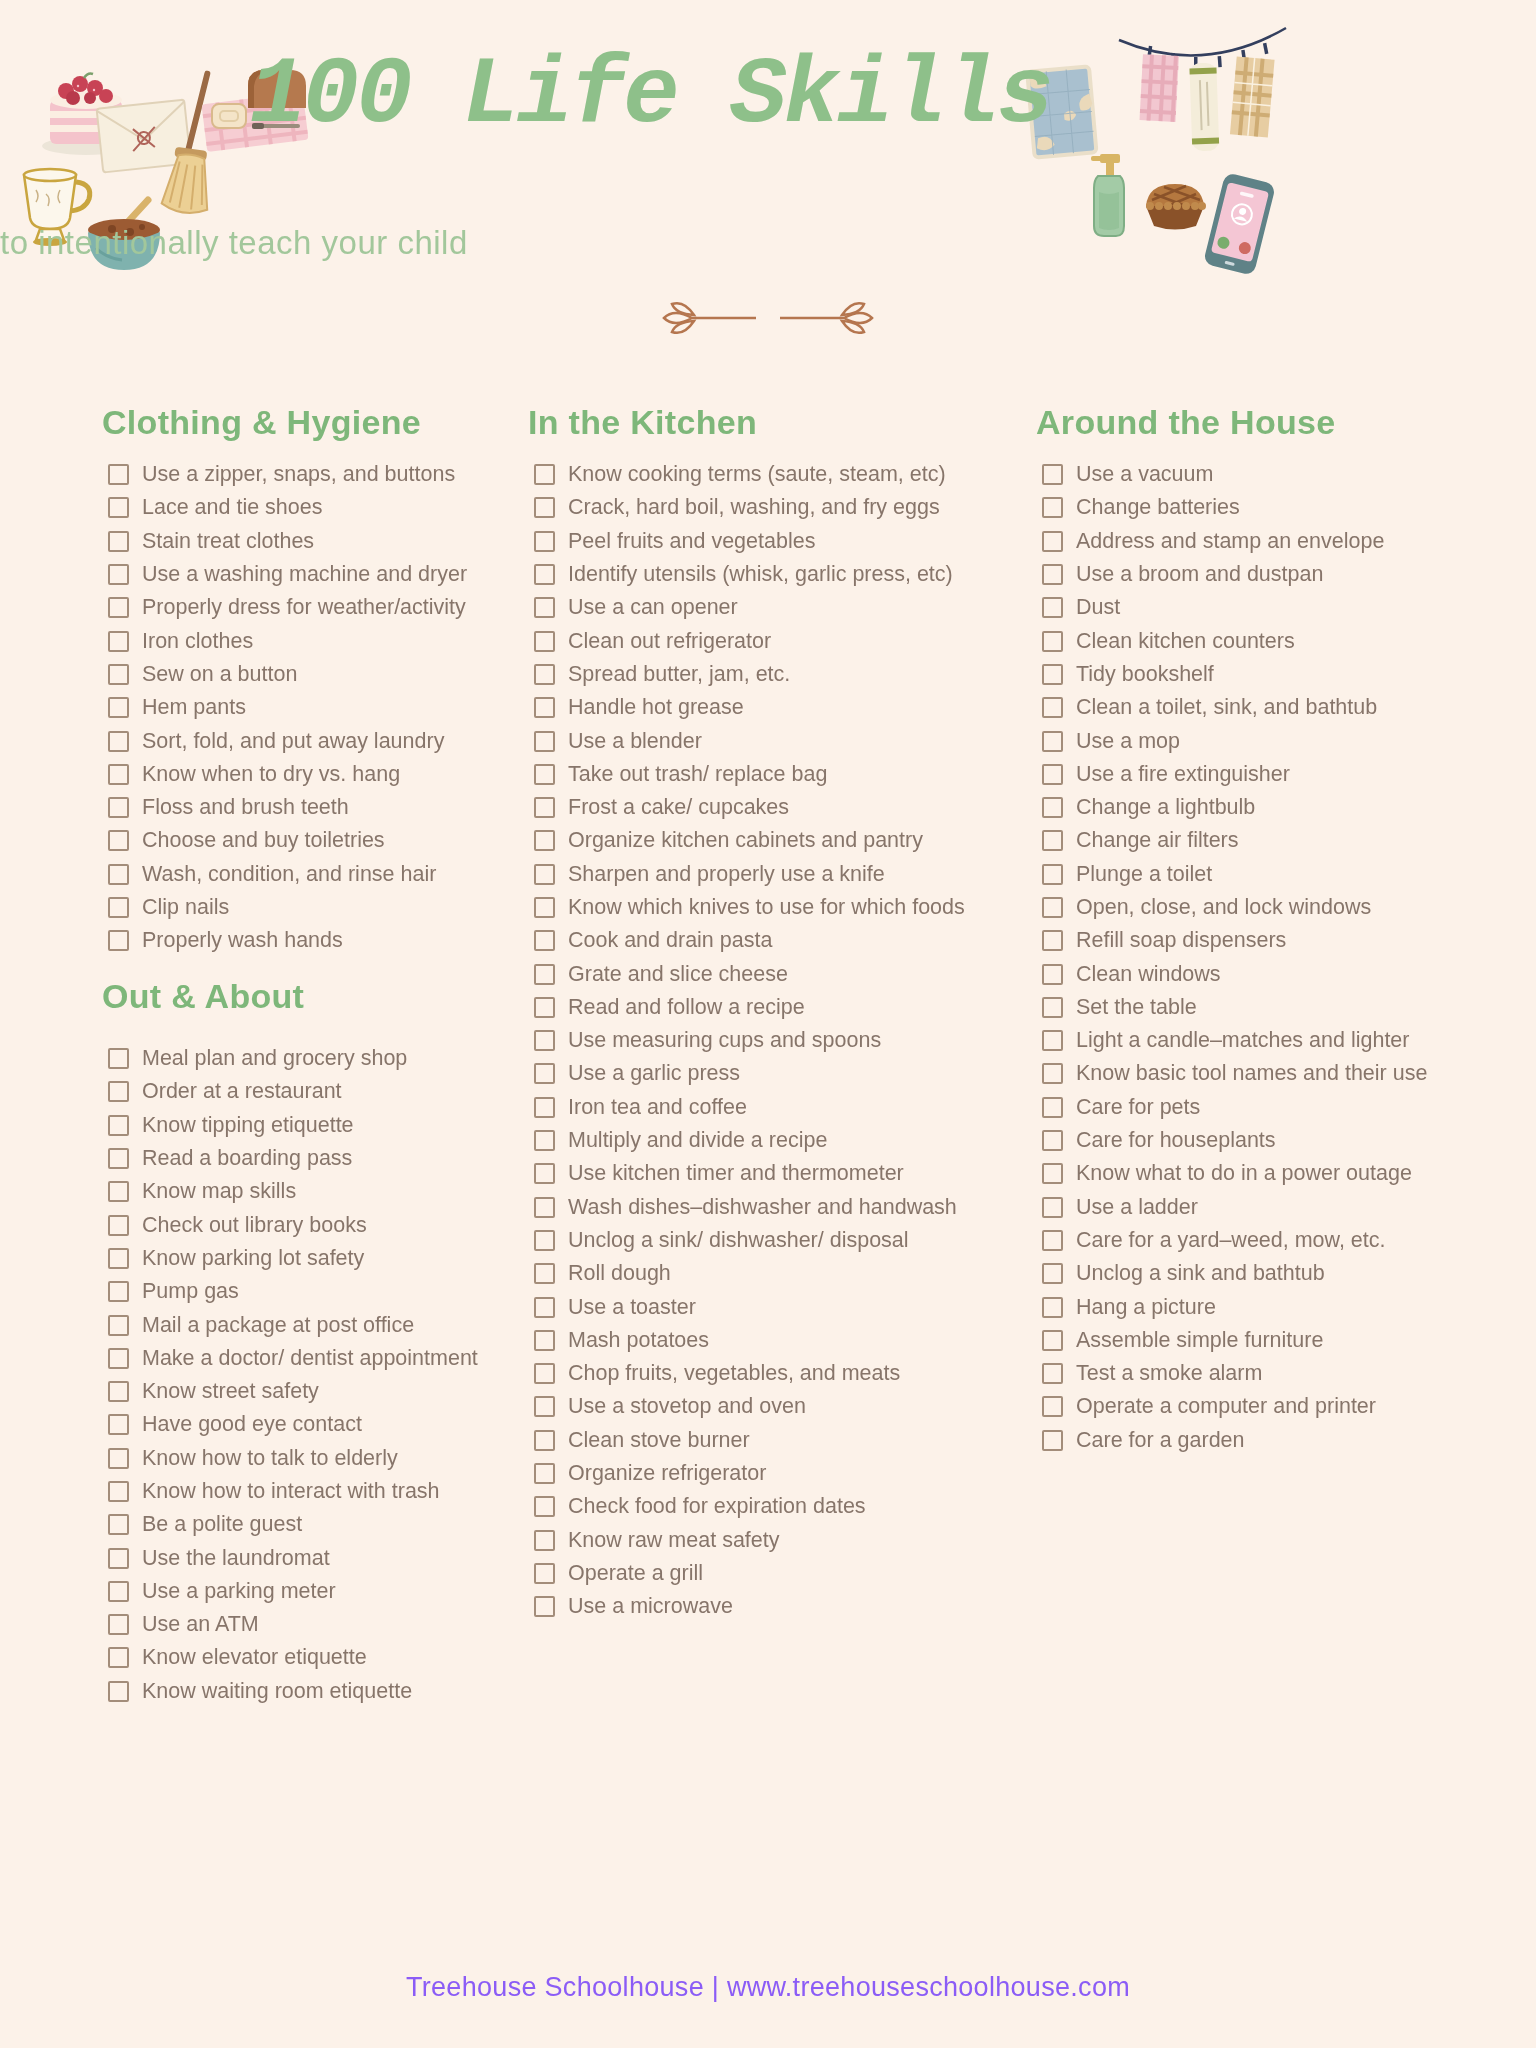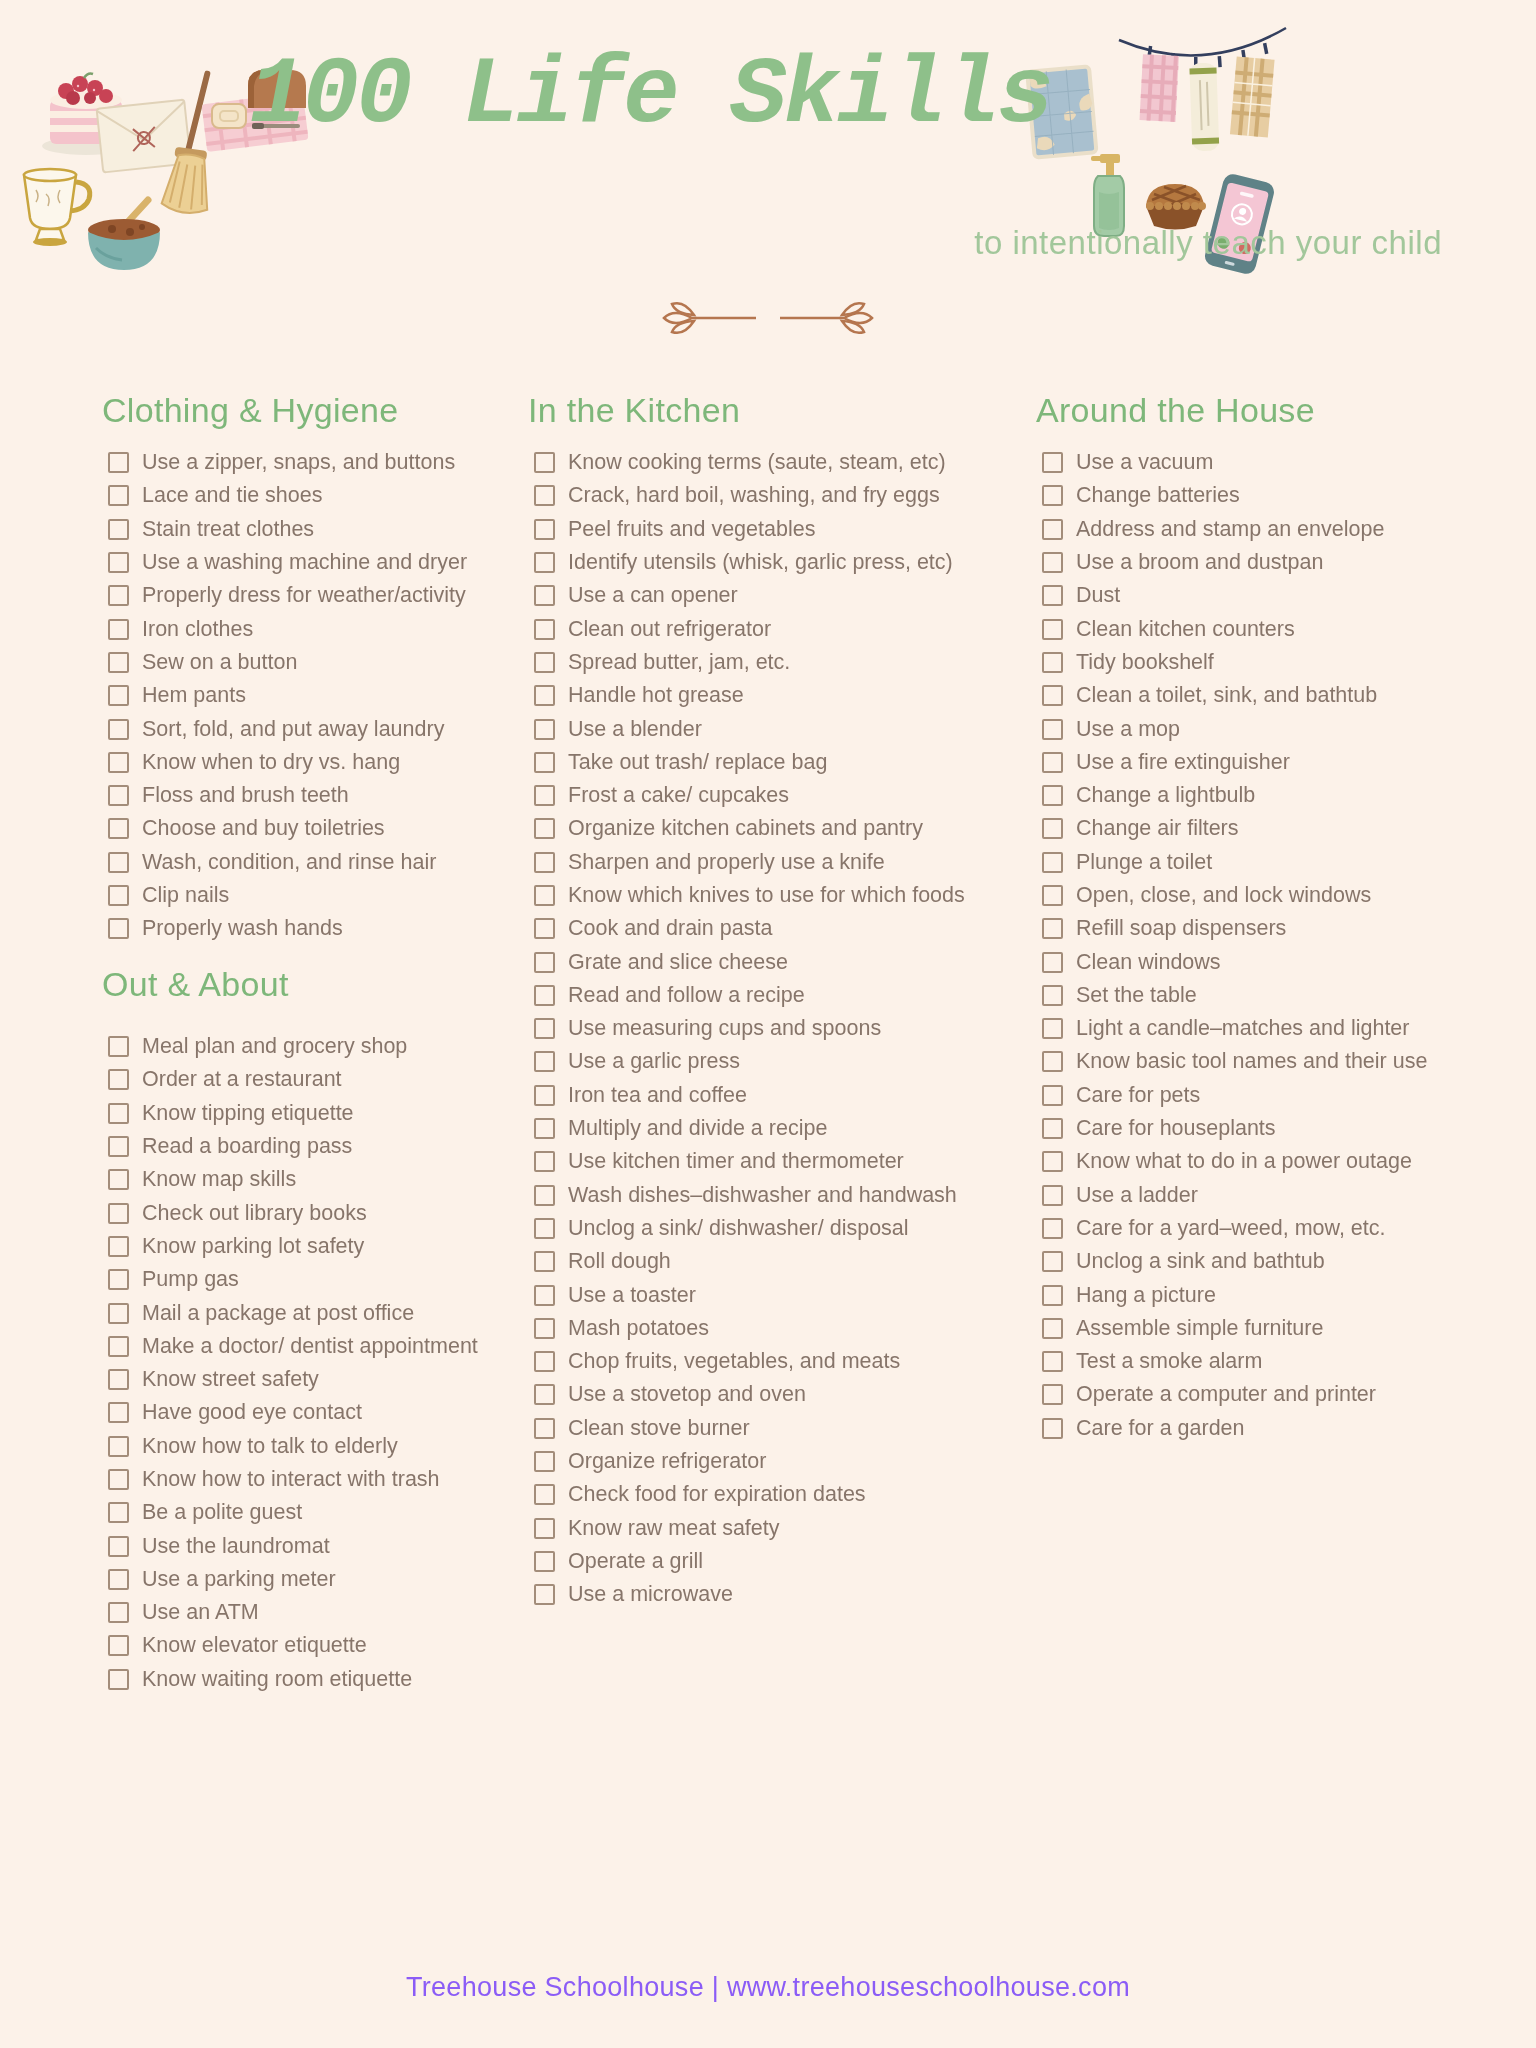--- a/index.html
+++ b/index.html
@@ -8,26 +8,26 @@
     background:#fcf2e9; overflow:hidden;
     font-family:"Liberation Sans", sans-serif;
   }
   .title {
     position:absolute; left:0; top:38px; width:1300px;
     text-align:center;
     font-family:Liberation Mono, monospace; font-style:italic; font-weight:bold;
     font-size:94px; letter-spacing:-3px; color:#8ec08a; line-height:1.25;
   }
   .subtitle {
-    position:absolute; left:0; top:224px; width:1442px; text-align:right;
+    position:absolute; left:0; top:224px; width:1442px; text-align:left;
     font-size:33px; color:#a2c79b; letter-spacing:.5px;
   }
   .divider { position:absolute; left:0; top:298px; width:1536px; display:flex; justify-content:center; }
   .sec { position:absolute; }
-  .sec h2 { margin:4px 0 16px 0; font-size:34px; line-height:40px; font-weight:normal; color:#7eb77a; letter-spacing:.3px; }
+  .sec h2 { margin:16px 0 16px 0; font-size:34px; line-height:40px; font-weight:bold; color:#7eb77a; letter-spacing:.3px; }
   #sec-clothing { left:102px;  top:386px; width:440px; }
   #sec-out      { left:102px;  top:960px; width:450px; }
   #sec-out h2   { margin-bottom:26px; }
   #sec-kitchen  { left:528px;  top:386px; width:500px; }
   #sec-house    { left:1036px; top:386px; width:470px; }
   .sec ul { list-style:none; margin:6px; padding:0; }
   .sec li { display:flex; align-items:center; height:33.3px; }
   .cb {
     width:17px; height:17px; flex:0 0 auto; margin-right:13px;
     border:2px solid #a38d7a; border-radius:2px; background:transparent;

